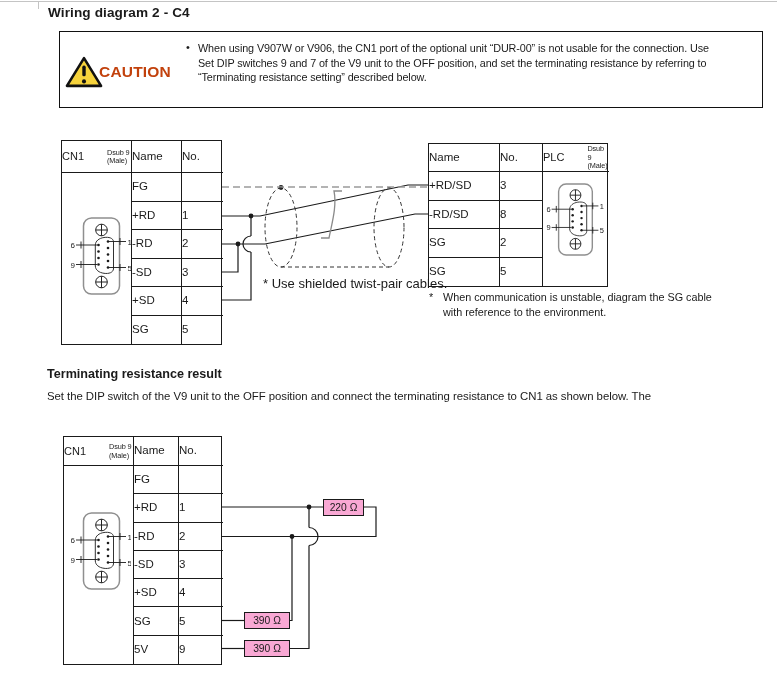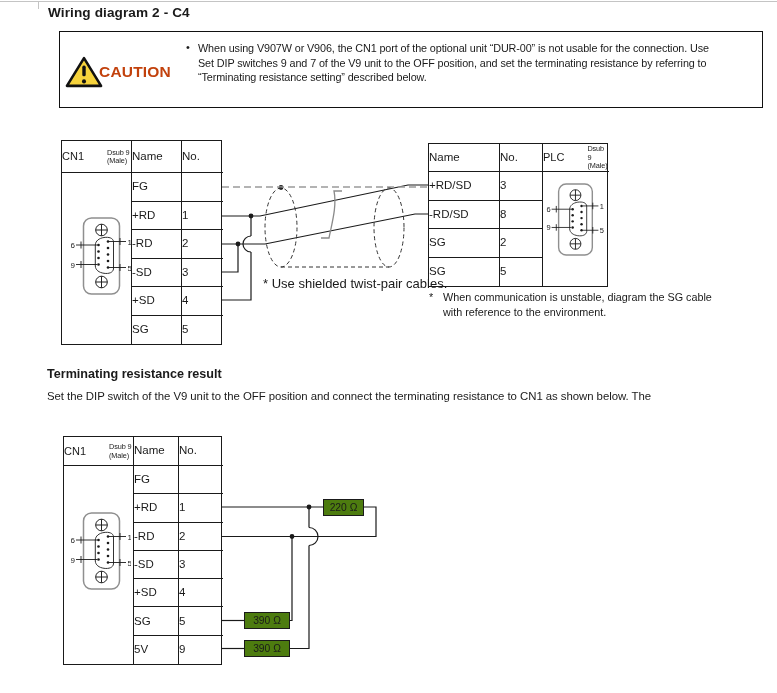--- a/index.html
+++ b/index.html
@@ -17,21 +17,21 @@
   
   .tbl{position:absolute;display:grid;border:1.4px solid #1a1a1a;box-sizing:border-box;}
   .tbl .c{border-right:1px solid #1a1a1a;border-bottom:1px solid #1a1a1a;box-sizing:border-box;
           display:flex;align-items:center;justify-content:space-between;
           font-size:11.5px;line-height:1.15;background:transparent;gap:23px;}
   .tbl .nr{border-right:none;}
   .tbl .nb{border-bottom:none;}
   .hdr-title{font-size:11px;}
   .hdr-sub{font-size:7.3px;margin-top:1px;letter-spacing:-.1px;}
   
-  .res{position:absolute;border:1.1px solid #1a1a1a;background:#4d7c0f;box-sizing:border-box;
+  .res{position:absolute;border:1.1px solid #1a1a1a;background:#f9a8d4;box-sizing:border-box;
        display:flex;align-items:center;justify-content:center;font-size:10.3px;}
   
   .note{position:absolute;font-size:13px;white-space:nowrap;}
   #footnote2{left:429px;top:290px;font-size:10.8px;line-height:15px;}
   #footnote2 .mark{position:absolute;left:0;top:0;}
   #footnote2 .ftext{margin-left:14px;}
   #section-heading{left:47px;top:367px;font-size:12.6px;font-weight:bold;}
   .para-line{position:absolute;left:47px;font-size:11.4px;white-space:nowrap;letter-spacing:-.05px;}
   svg text{font-family:"Liberation Sans",sans-serif;}
 </style>

